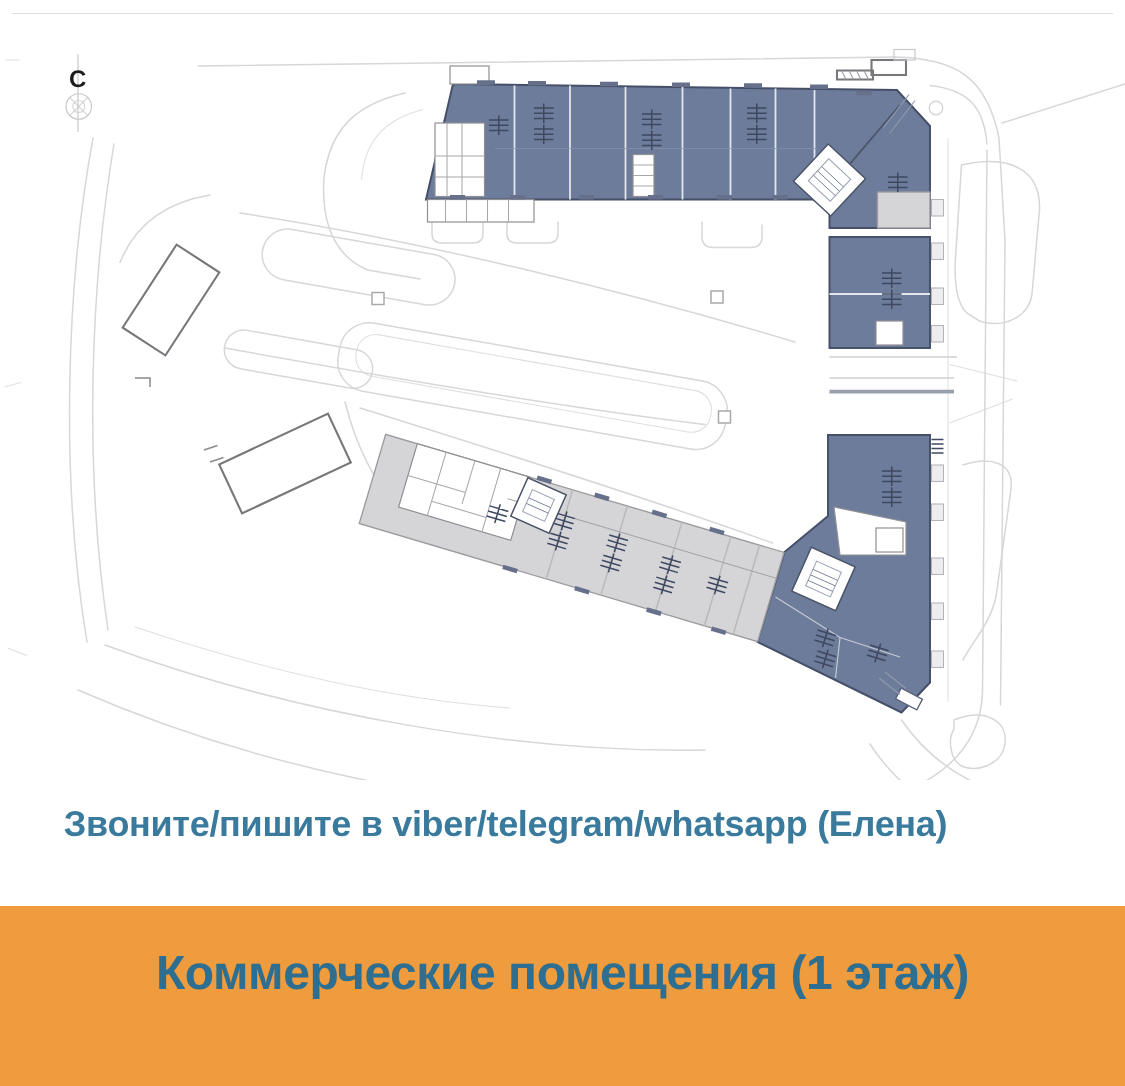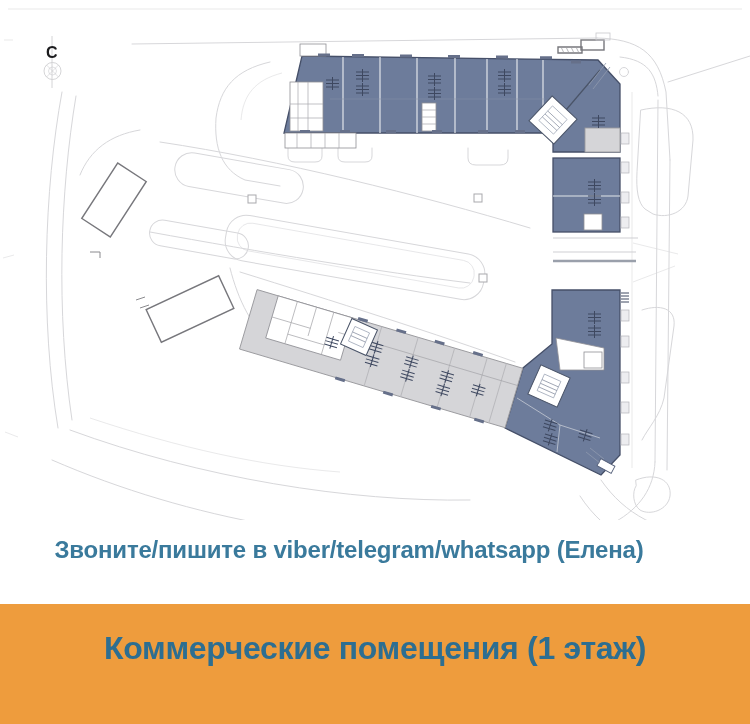--- a/index.html
+++ b/index.html
@@ -18,21 +18,21 @@
   .inner{stroke:#a8a8ac;stroke-width:.7;fill:none;}
   .divider{stroke:#e2e5ea;stroke-width:1.2;fill:none;}
   .glyph{stroke:#3e4860;stroke-width:1;fill:none;}
   .dash{stroke:#66708a;stroke-width:3;fill:none;}
   .balc{fill:#ededf0;stroke:#b4b4b9;stroke-width:.7;}
   .dark{stroke:#77777c;fill:none;stroke-width:1.4;}
   .faint{stroke:#c9c9cc;fill:none;stroke-width:.8;}
   .compass-letter{font-family:"Liberation Sans",sans-serif;font-size:16px;font-weight:bold;fill:#1c1c1e;}
 
   .contact{
-    position:absolute;left:12px;top:536px;width:674px;text-align:center;
+    position:absolute;left:0;top:536px;width:674px;text-align:center;
     font-size:24px;font-weight:bold;letter-spacing:-.2px;
     color:var(--contact-text-color,#3a7a9c);
   }
   .banner{
     position:absolute;left:0;top:604px;width:750px;height:129px;
     background:var(--banner-background,#ee9c3d);
   }
   .banner-text{
     padding-top:26px;text-align:center;font-size:32px;font-weight:bold;
     letter-spacing:-.3px;color:var(--banner-text-color,#2d6e91);

